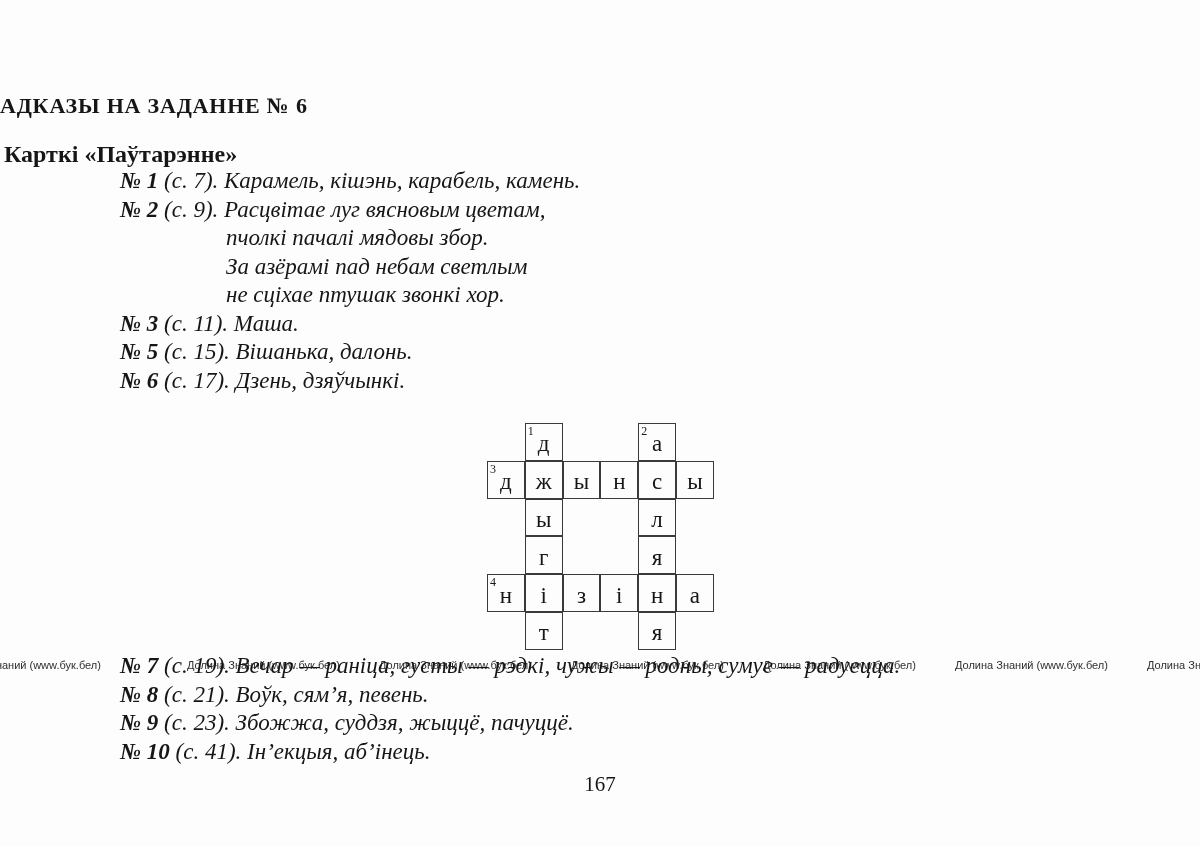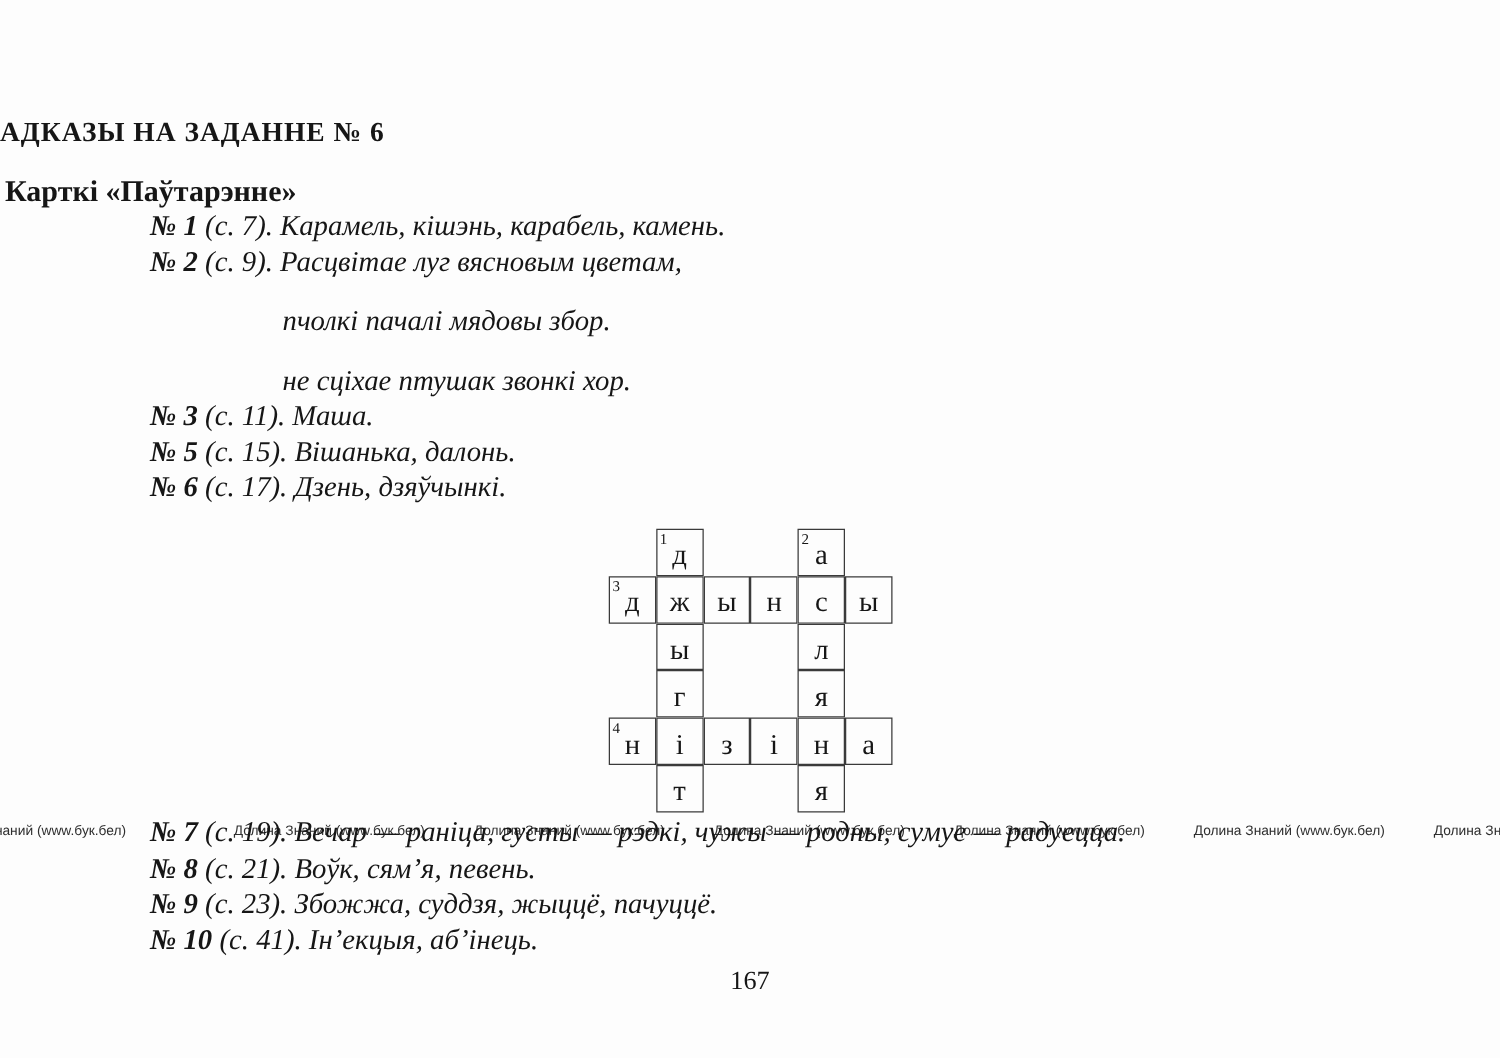--- a/index.html
+++ b/index.html
@@ -34,21 +34,21 @@
     position: absolute;
     left: 120px;
     font-size: 23px;
     line-height: 28.5px;
     white-space: nowrap;
     z-index: 2;
   }
   .answers-top { top: 167px; }
   .answers-bottom { top: 652px; }
   .answer-line { white-space: nowrap; font-style: italic; }
-  .answer-line.indent { padding-left: 106px; margin-top: 19px; }
+  .answer-line.indent { padding-left: 106px; }
   .seg-b { font-weight: bold; }
   .seg-u { text-decoration: underline; text-underline-offset: 3px; text-decoration-thickness: 1.5px; }
   .crossword {
     position: absolute;
     left: 487px;
     top: 423px;
     width: 228px;
     height: 228px;
     z-index: 2;
   }
@@ -101,20 +101,21 @@
 <body>
 
 <div class="page">
   <h1 class="title">АДКАЗЫ НА ЗАДАННЕ № 6</h1>
   <h2 class="subtitle">Карткі «Паўтарэнне»</h2>
 
   <div class="answers answers-top" id="answers-top">
       <div class="answer-line"><span class="seg-b ">№ 1</span><span class=""> (с. 7). Карамель, кішэнь, карабель, камень.</span></div>
       <div class="answer-line"><span class="seg-b ">№ 2</span><span class=""> (с. 9). Расцвітае луг вясновым цветам,</span></div>
       <div class="answer-line indent"><span class="">пчолкі пачалі мядовы збор.</span></div>
+      <div class="answer-line indent"><span class="">За азёрамі пад небам светлым</span></div>
       <div class="answer-line indent"><span class="">не сціхае птушак звонкі хор.</span></div>
       <div class="answer-line"><span class="seg-b ">№ 3</span><span class=""> (с. 11). Маша.</span></div>
       <div class="answer-line"><span class="seg-b ">№ 5</span><span class=""> (с. 15). Вішанька, далонь.</span></div>
       <div class="answer-line"><span class="seg-b ">№ 6</span><span class=""> (с. 17). Дзень, дзяўчынкі.</span></div>
     </div>
 
   <div class="crossword" id="crossword">
       <div class="cell" style="left: 37.8px; top: 0px;">
         <span class="num">1</span>
         <span class="letter">д</span>

